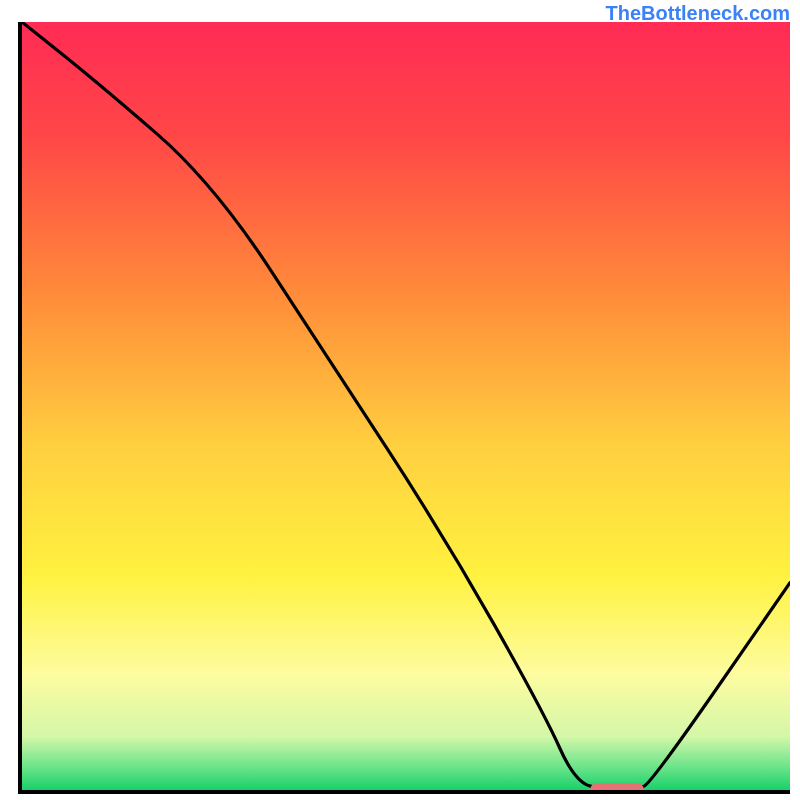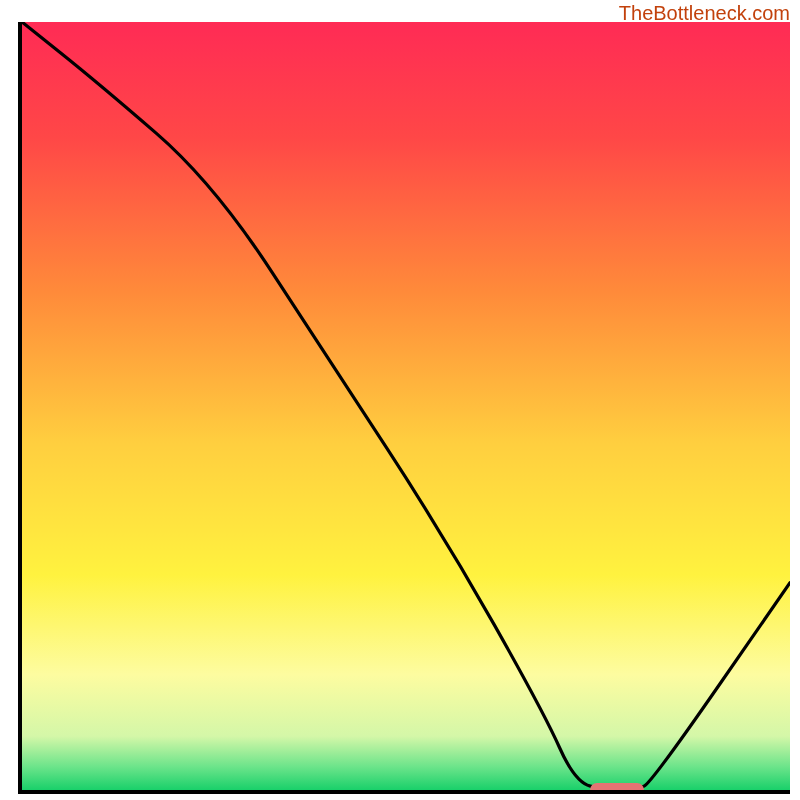--- a/index.html
+++ b/index.html
@@ -9,22 +9,22 @@
     height: 800px;
     background: #ffffff;
     font-family: Arial, Helvetica, sans-serif;
     position: relative;
   }
   .watermark {
     position: absolute;
     top: 2px;
     right: 10px;
     font-size: 20px;
-    font-weight: 400;
-    color: #c2410c;
+    font-weight: 700;
+    color: #3b82f6;
     z-index: 10;
   }
   .plot-area {
     position: absolute;
     left: 18px;
     top: 22px;
     width: 772px;
     height: 772px;
     border-left: 4px solid #000;
     border-bottom: 4px solid #000;

